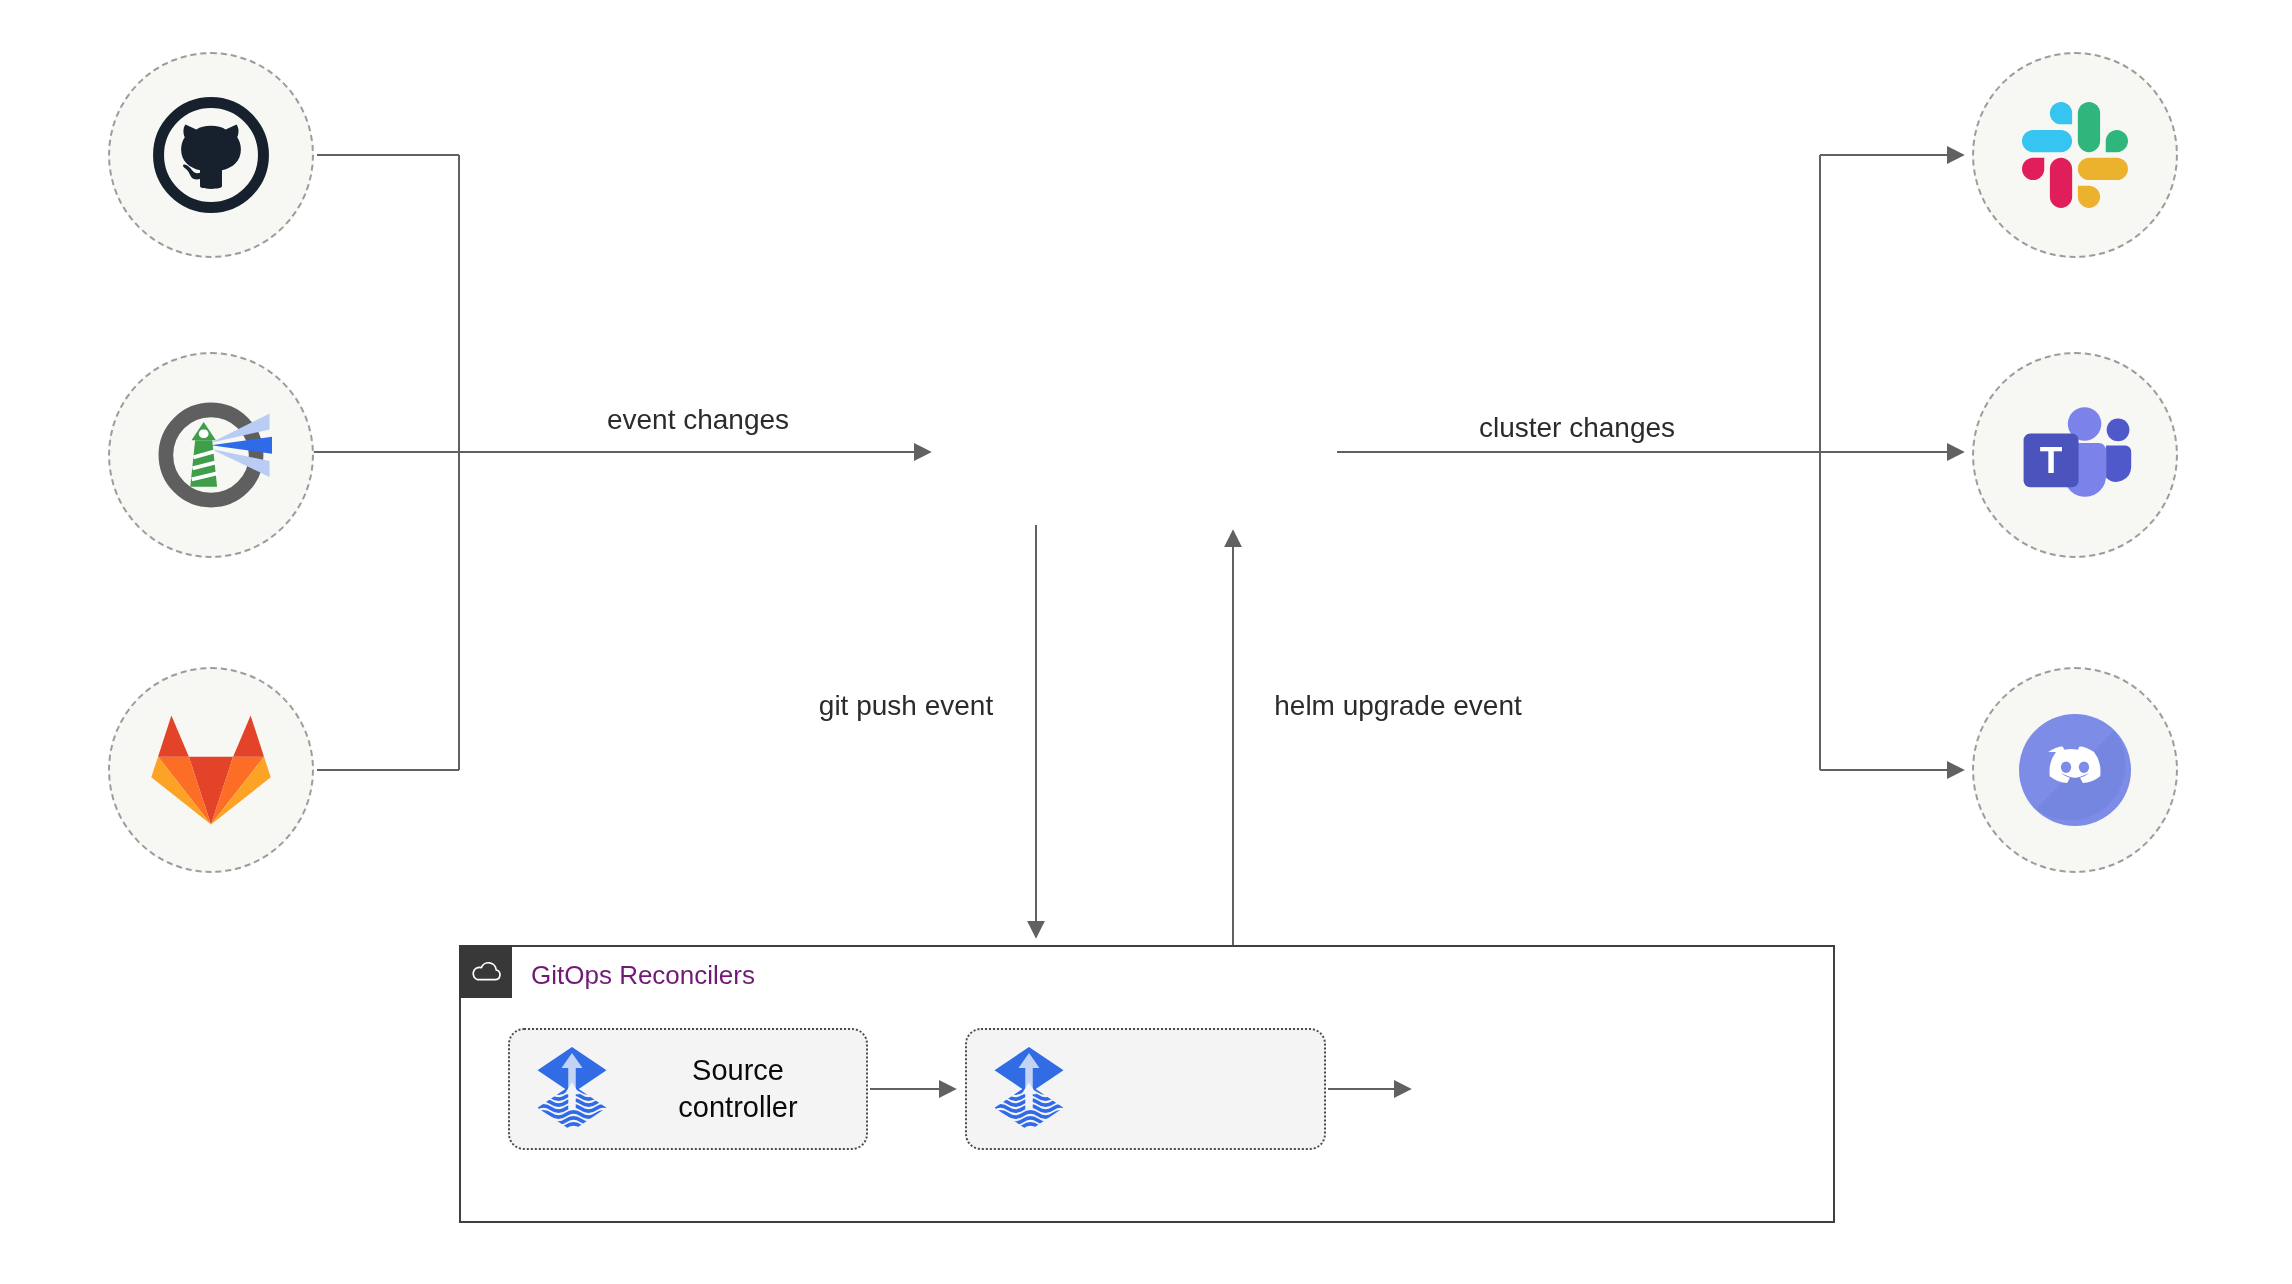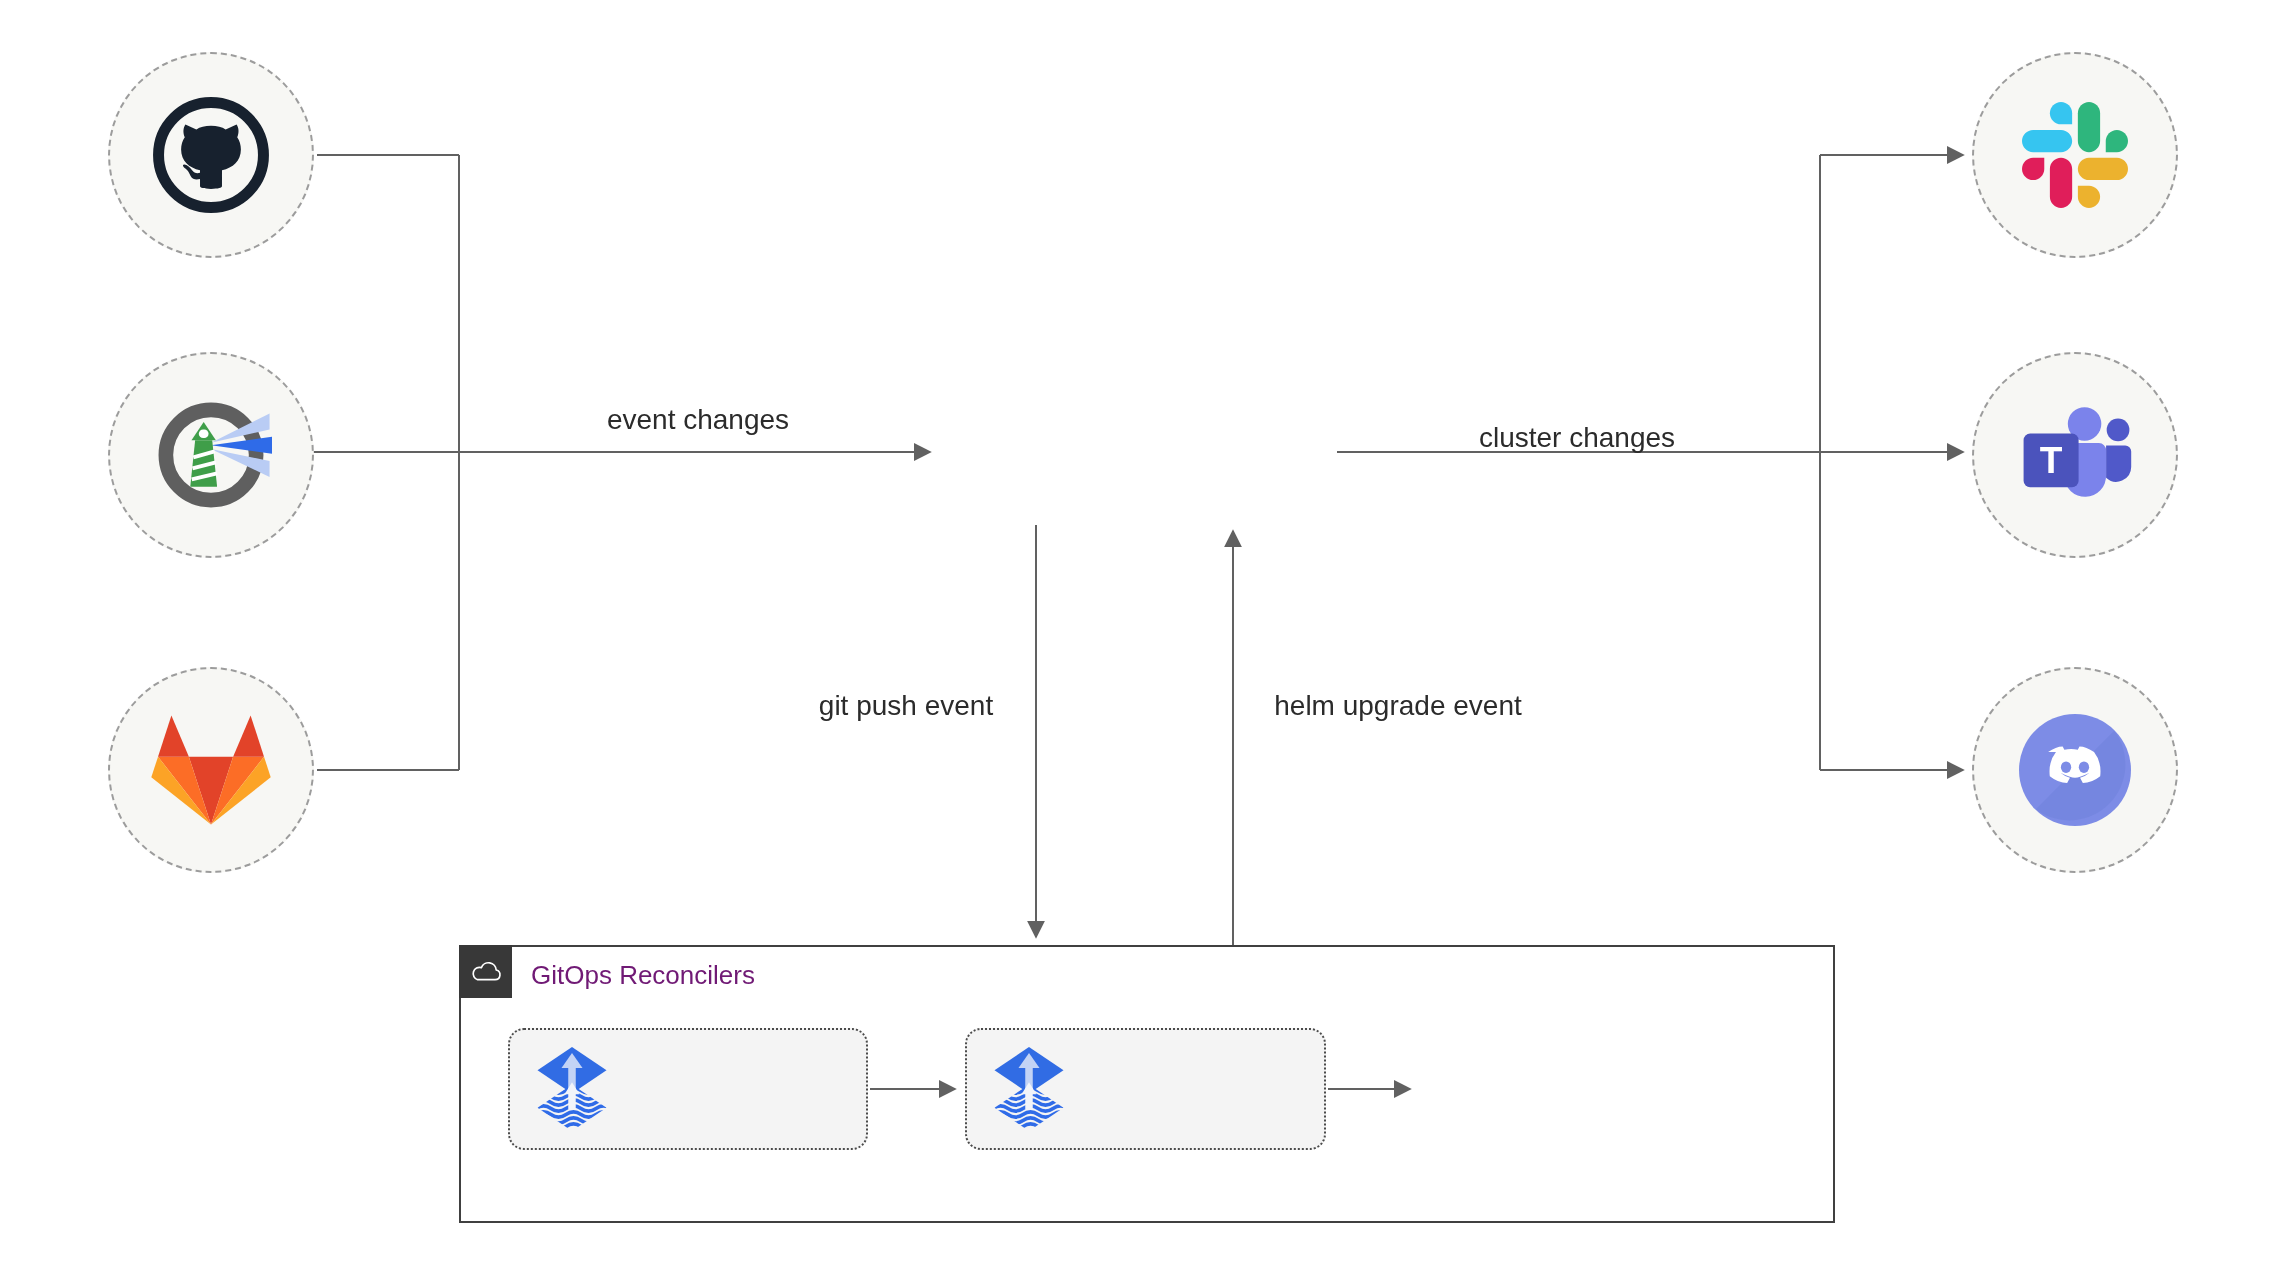--- a/index.html
+++ b/index.html
@@ -51,21 +51,21 @@
   }
   #reconcilers-title{
     position:absolute;left:70px;top:13px;font-size:26px;color:#701a75;white-space:nowrap;
   }
 
   
   .edge-label{
     position:absolute;transform:translateX(-50%);font-size:28px;color:#2b2b2b;white-space:nowrap;
   }
   #lbl-source-changes{left:698px;top:404px;}
-  #lbl-cluster-changes{left:1577px;top:422px;}
+  #lbl-cluster-changes{left:1577px;top:412px;}
   #lbl-git-push{left:906px;top:690px;}
   #lbl-helm-upgrade{left:1398px;top:690px;}
 
   .brand-svg{display:block;}
 </style>
 </head>
 <body>
 
 <svg aria-hidden="true" style="position:absolute;width:0;height:0;overflow:hidden">
   <defs>
@@ -230,20 +230,23 @@
           <use href="#cloud-glyph"></use>
         </svg>
     </div>
     <div id="reconcilers-title">GitOps Reconcilers</div>
   </div>
 
   <div id="source-box" class="ctrl-box small-box">
     <svg class="flux brand-svg" viewBox="0 0 100 112">
         <use href="#flux-logo"></use>
       </svg>
+    <div class="ctrl-label">
+        <span>Source controller</span>
+      </div>
   </div>
   <div id="kustomize-box" class="ctrl-box small-box">
     <svg class="flux brand-svg" viewBox="0 0 100 112">
         <use href="#flux-logo"></use>
       </svg>
   </div>
 
 </div>
 
 </body></html>

